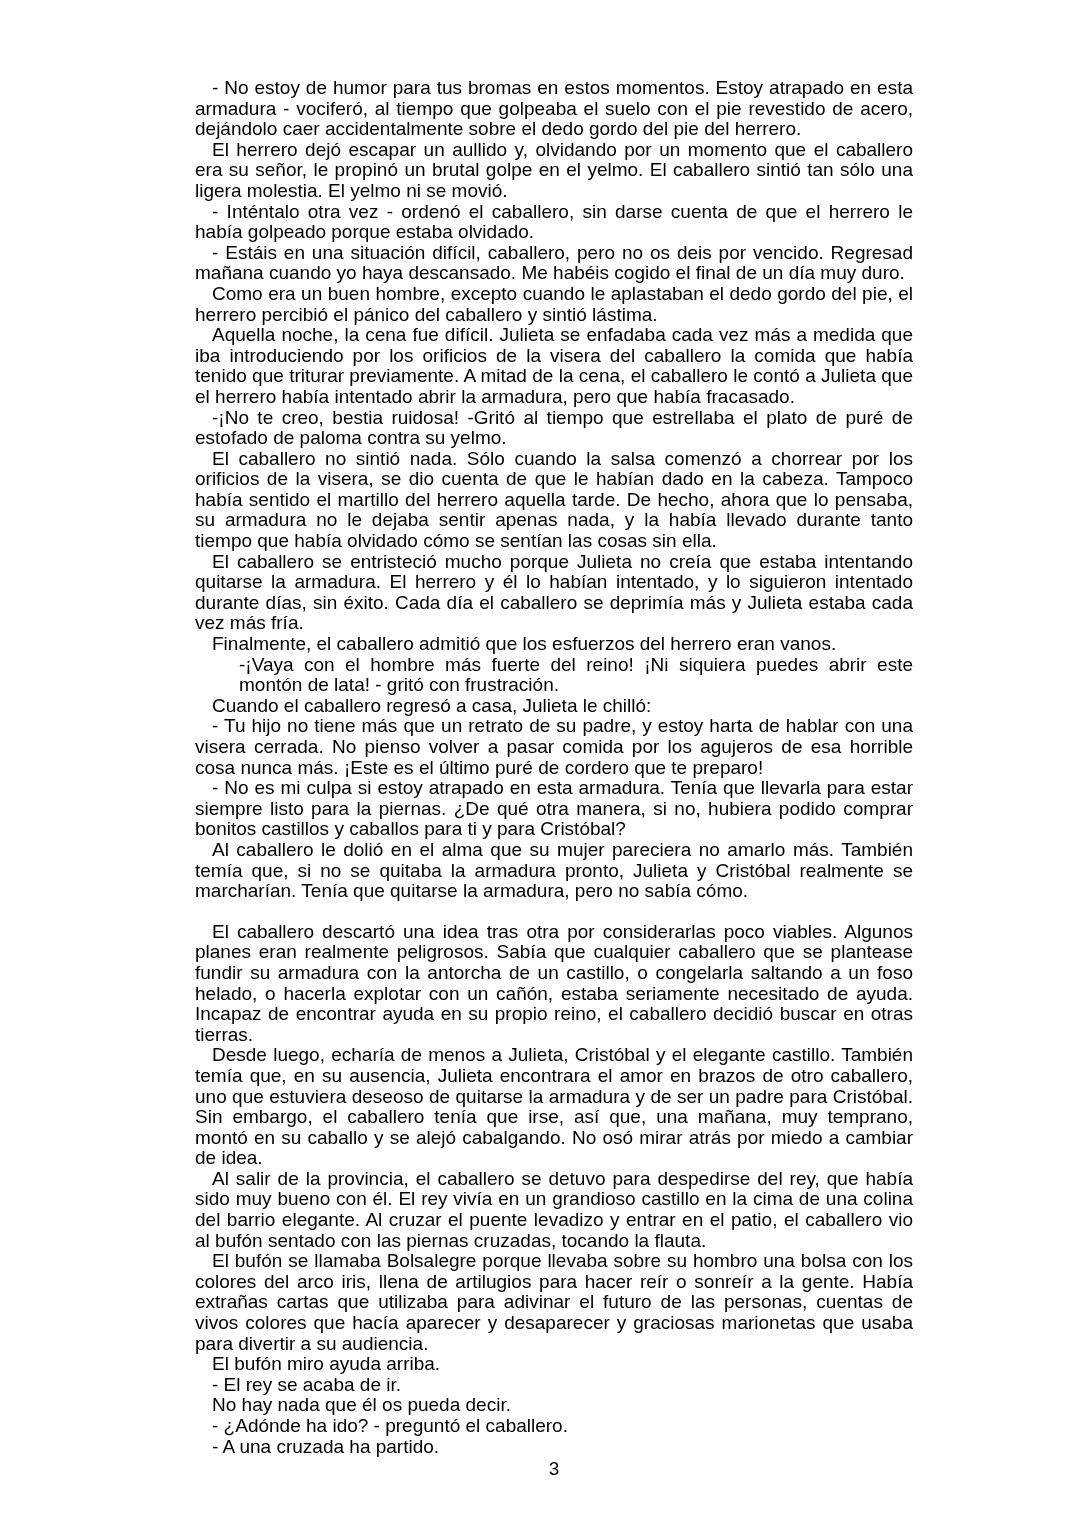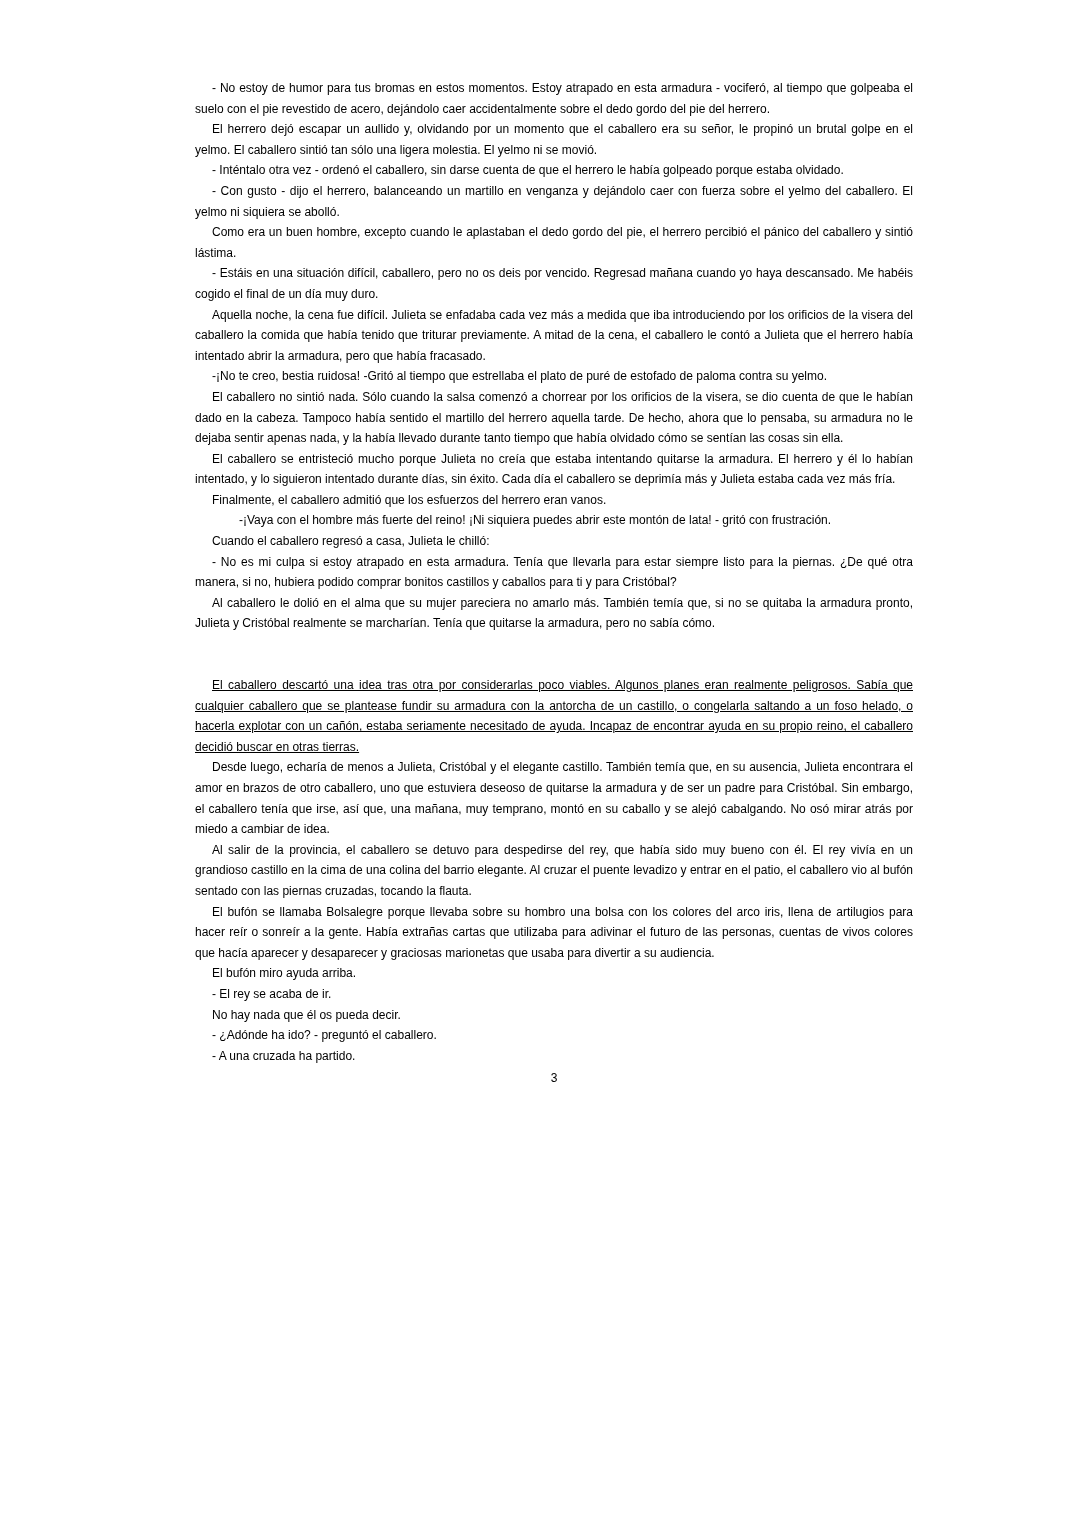--- a/index.html
+++ b/index.html
@@ -8,63 +8,62 @@
     background: #ffffff;
   }
   .page {
     position: relative;
     width: 896px;
     height: 1528px;
     margin: 0 auto;
     background: #ffffff;
     color: #000000;
     font-family: "Liberation Sans", "DejaVu Sans", sans-serif;
-    font-size: 12px;
+    font-size: 19px;
     line-height: 20.6px;
     box-sizing: border-box;
     padding: 78px 75px 0 103px;
     overflow: hidden;
   }
   p.para {
     margin: 0;
     padding: 0;
     text-align: justify;
     text-indent: 17px;
   }
   p.flush {
     text-indent: 0;
     margin-left: 44px;
   }
   p.gap {
-    margin-top: 41px;
-    text-decoration: underline;
+    margin-top: 20px;
   }
   .page-number {
     text-align: center;
     margin-top: 2px;
   }
 </style>
 </head>
 <body>
 
 <div class="page">
   <div>
     <p class="para">- No estoy de humor para tus bromas en estos momentos. Estoy atrapado en esta armadura - vociferó, al tiempo que golpeaba el suelo con el pie revestido de acero, dejándolo caer accidentalmente sobre el dedo gordo del pie del herrero.</p>
     <p class="para">El herrero dejó escapar un aullido y, olvidando por un momento que el caballero era su señor, le propinó un brutal golpe en el yelmo. El caballero sintió tan sólo una ligera molestia. El yelmo ni se movió.</p>
     <p class="para">- Inténtalo otra vez - ordenó el caballero, sin darse cuenta de que el herrero le había golpeado porque estaba olvidado.</p>
-    <p class="para">- Con gusto - dijo el herrero, balanceando un martillo en venganza y dejándolo caer con fuerza sobre el yelmo del caballero. El yelmo ni siquiera se abolló.</p>
+    <p class="para">- Estáis en una situación difícil, caballero, pero no os deis por vencido. Regresad mañana cuando yo haya descansado. Me habéis cogido el final de un día muy duro.</p>
     <p class="para">Como era un buen hombre, excepto cuando le aplastaban el dedo gordo del pie, el herrero percibió el pánico del caballero y sintió lástima.</p>
-    <p class="para">- Estáis en una situación difícil, caballero, pero no os deis por vencido. Regresad mañana cuando yo haya descansado. Me habéis cogido el final de un día muy duro.</p>
     <p class="para">Aquella noche, la cena fue difícil. Julieta se enfadaba cada vez más a medida que iba introduciendo por los orificios de la visera del caballero la comida que había tenido que triturar previamente. A mitad de la cena, el caballero le contó a Julieta que el herrero había intentado abrir la armadura, pero que había fracasado.</p>
     <p class="para">-¡No te creo, bestia ruidosa! -Gritó al tiempo que estrellaba el plato de puré de estofado de paloma contra su yelmo.</p>
     <p class="para">El caballero no sintió nada. Sólo cuando la salsa comenzó a chorrear por los orificios de la visera, se dio cuenta de que le habían dado en la cabeza. Tampoco había sentido el martillo del herrero aquella tarde. De hecho, ahora que lo pensaba, su armadura no le dejaba sentir apenas nada, y la había llevado durante tanto tiempo que había olvidado cómo se sentían las cosas sin ella.</p>
     <p class="para">El caballero se entristeció mucho porque Julieta no creía que estaba intentando quitarse la armadura. El herrero y él lo habían intentado, y lo siguieron intentado durante días, sin éxito. Cada día el caballero se deprimía más y Julieta estaba cada vez más fría.</p>
     <p class="para">Finalmente, el caballero admitió que los esfuerzos del herrero eran vanos.</p>
     <p class="para flush">-¡Vaya con el hombre más fuerte del reino! ¡Ni siquiera puedes abrir este montón de lata! - gritó con frustración.</p>
     <p class="para">Cuando el caballero regresó a casa, Julieta le chilló:</p>
+    <p class="para">- Tu hijo no tiene más que un retrato de su padre, y estoy harta de hablar con una visera cerrada. No pienso volver a pasar comida por los agujeros de esa horrible cosa nunca más. ¡Este es el último puré de cordero que te preparo!</p>
     <p class="para">- No es mi culpa si estoy atrapado en esta armadura. Tenía que llevarla para estar siempre listo para la piernas. ¿De qué otra manera, si no, hubiera podido comprar bonitos castillos y caballos para ti y para Cristóbal?</p>
     <p class="para">Al caballero le dolió en el alma que su mujer pareciera no amarlo más. También temía que, si no se quitaba la armadura pronto, Julieta y Cristóbal realmente se marcharían. Tenía que quitarse la armadura, pero no sabía cómo.</p>
     <p class="para gap">El caballero descartó una idea tras otra por considerarlas poco viables. Algunos planes eran realmente peligrosos. Sabía que cualquier caballero que se plantease fundir su armadura con la antorcha de un castillo, o congelarla saltando a un foso helado, o hacerla explotar con un cañón, estaba seriamente necesitado de ayuda. Incapaz de encontrar ayuda en su propio reino, el caballero decidió buscar en otras tierras.</p>
     <p class="para">Desde luego, echaría de menos a Julieta, Cristóbal y el elegante castillo. También temía que, en su ausencia, Julieta encontrara el amor en brazos de otro caballero, uno que estuviera deseoso de quitarse la armadura y de ser un padre para Cristóbal. Sin embargo, el caballero tenía que irse, así que, una mañana, muy temprano, montó en su caballo y se alejó cabalgando. No osó mirar atrás por miedo a cambiar de idea.</p>
     <p class="para">Al salir de la provincia, el caballero se detuvo para despedirse del rey, que había sido muy bueno con él. El rey vivía en un grandioso castillo en la cima de una colina del barrio elegante. Al cruzar el puente levadizo y entrar en el patio, el caballero vio al bufón sentado con las piernas cruzadas, tocando la flauta.</p>
     <p class="para">El bufón se llamaba Bolsalegre porque llevaba sobre su hombro una bolsa con los colores del arco iris, llena de artilugios para hacer reír o sonreír a la gente. Había extrañas cartas que utilizaba para adivinar el futuro de las personas, cuentas de vivos colores que hacía aparecer y desaparecer y graciosas marionetas que usaba para divertir a su audiencia.</p>
     <p class="para">El bufón miro ayuda arriba.</p>
     <p class="para">- El rey se acaba de ir.</p>
     <p class="para">No hay nada que él os pueda decir.</p>
     <p class="para">- ¿Adónde ha ido? - preguntó el caballero.</p>

